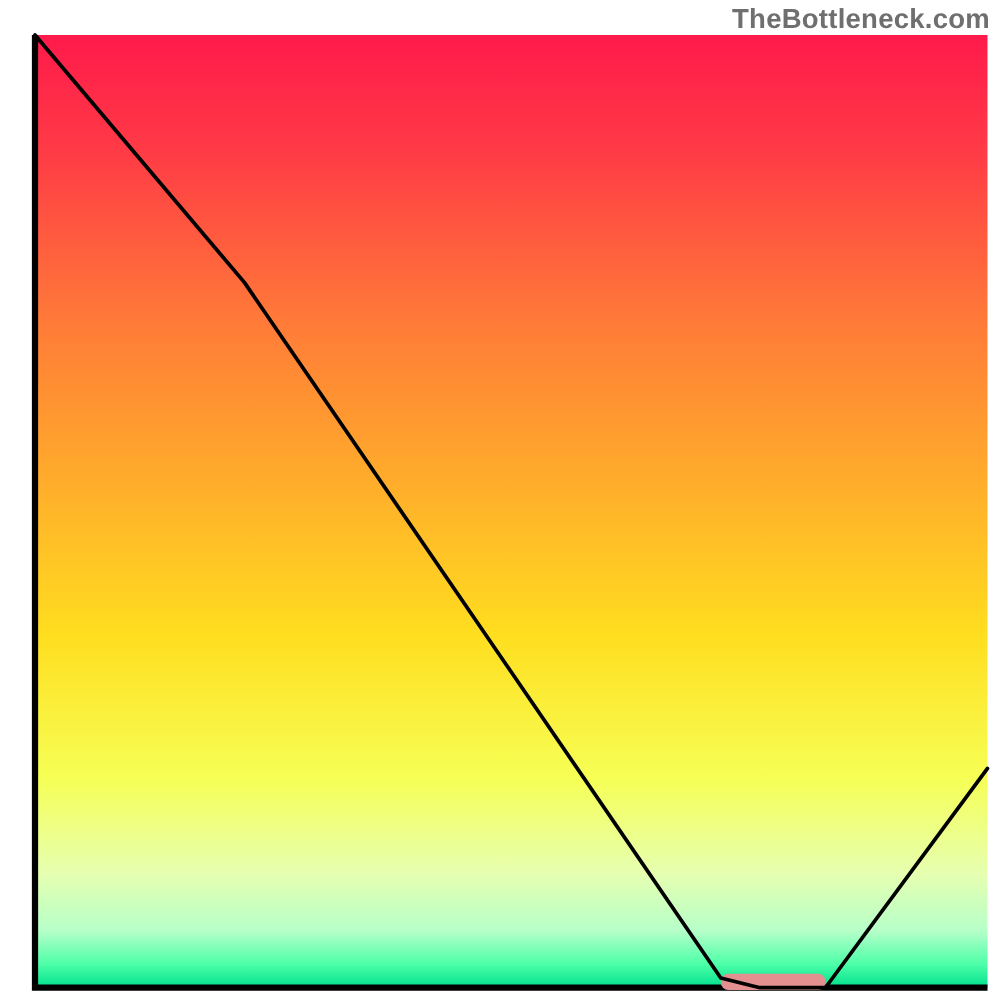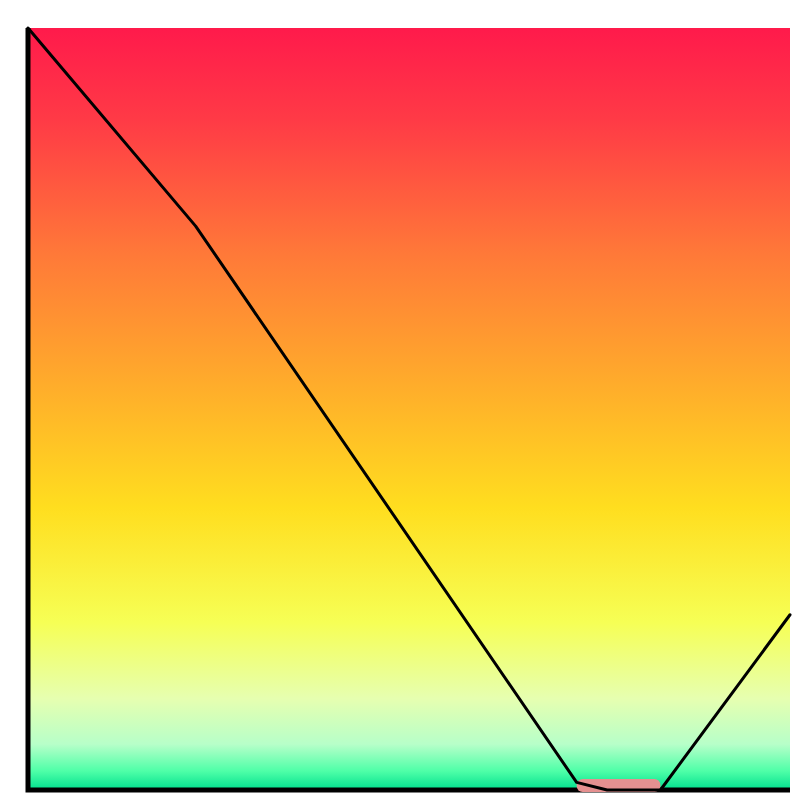--- a/index.html
+++ b/index.html
@@ -31,20 +31,21 @@
     top: 0;
     width: 800px;
     height: 800px;
   }
 </style>
 </head>
 <body>
 
 <div class="stage">
 
+  <div class="watermark">TheBottleneck.com</div>
 
   <svg class="plot" viewBox="0 0 800 800">
     <defs>
       <linearGradient id="bg-grad" x1="0" y1="0" x2="0" y2="1">
 
       <stop offset="0%" stop-color="#ff1a4b"></stop>
           <stop offset="12%" stop-color="#ff3a46"></stop>
           <stop offset="30%" stop-color="#ff7a38"></stop>
           <stop offset="48%" stop-color="#ffb02a"></stop>
           <stop offset="63%" stop-color="#ffde1f"></stop>

